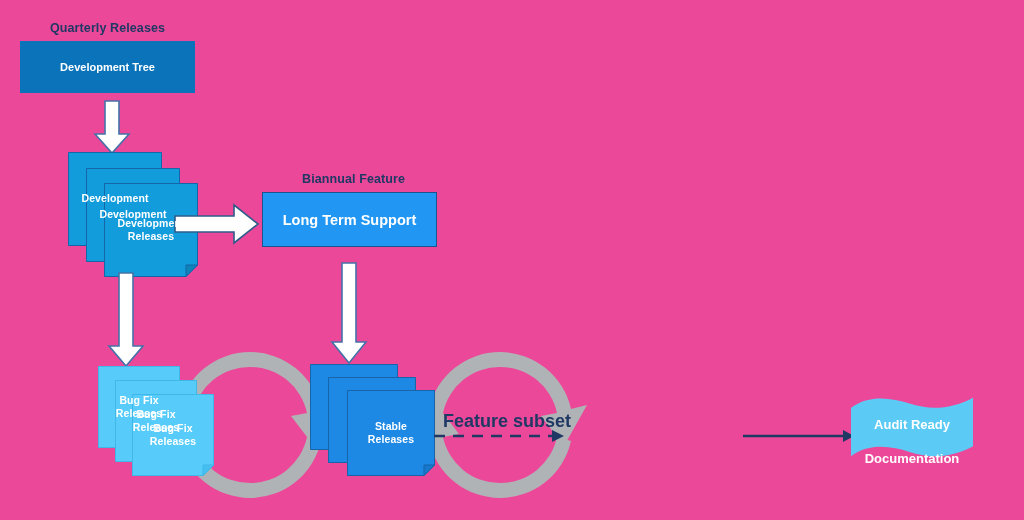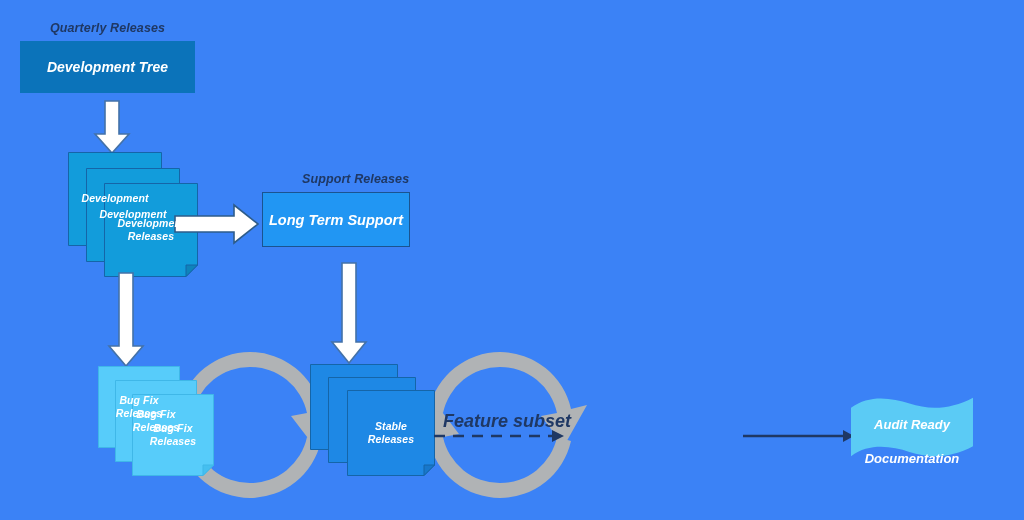--- a/index.html
+++ b/index.html
@@ -10,22 +10,21 @@
   body {
     width: 1024px;
     height: 520px;
     font-family: "Liberation Sans", sans-serif;
     overflow: hidden;
   }
   #canvas {
     position: relative;
     width: 1024px;
     height: 520px;
-    background: #3b82f6;
-    font-style: italic;
+    background: #ec4899;
   }
   .abs { position: absolute; }
 
   
   .caption {
     color: #1F3864;
     font-size: 12.5px;
     font-weight: 700;
     letter-spacing: 0.1px;
     white-space: nowrap;
@@ -36,21 +35,21 @@
     display: flex;
     align-items: center;
     justify-content: center;
     text-align: center;
     color: #ffffff;
     font-weight: 700;
     box-sizing: border-box;
   }
   .box-dev {
     background: #0B73BA;
-    font-size: 14px;
+    font-size: 11px;
   }
   .box-lts {
     background: #2196F3;
     border: 1px solid #1A5490;
     font-size: 14.5px;
   }
   .box-audit {
     background: #1A5490;
     font-size: 14.5px;
   }
@@ -147,21 +146,21 @@
                  L23,115 L46,74 L69,104 L53,107
                  A58,58 0 0 0 110,153 Z"></path>
         <path d="M181,111 A73,73 0 0 1 110,168 L110,153 A58,58 0 0 0 167,107 Z"></path>
         <path d="M39,79 A73,73 0 0 1 110,22 L110,37 A58,58 0 0 0 53,83 Z"></path>
       </g>
     </svg>
   </div>
 
   <div class="caption abs" style="left:50px; top:21px;">Quarterly Releases</div>
 
-  <div class="caption abs" style="left:302px; top:172px;">Support Releases</div>
+  <div class="caption abs" style="left:302px; top:172px;">Biannual Feature</div>
 
   <div class="box box-dev abs" style="left:20px; top:41px; width:175px; height:52px;">Development Tree</div>
 
   <div class="blockarrow" style="left:92px; top:100px;">
     <svg width="40" height="55" viewBox="0 0 40 55">
       <path d="M13,1 L27,1 L27,34 L37,34 L20,53 L3,34 L13,34 Z" fill="#FFFFFF" stroke="#4472A8" stroke-width="1.6" stroke-linejoin="miter"></path>
     </svg>
   </div>
 
   <div class="stack" style="left:68px; top:152px; width:130px; height:125px;">
@@ -193,21 +192,21 @@
       </span>
     </div>
   </div>
 
   <div class="blockarrow" style="left:174px; top:200px;">
     <svg width="86" height="48" viewBox="0 0 86 48">
       <path d="M1,16 L60,16 L60,5 L84,24 L60,43 L60,32 L1,32 Z" fill="#FFFFFF" stroke="#2E5C8A" stroke-width="1.6" stroke-linejoin="miter"></path>
     </svg>
   </div>
 
-  <div class="box box-lts abs" style="left:262px; top:192px; width:148px; height:55px;">Long Term Support</div>
+  <div class="box box-lts abs" style="left:262px; top:192px; width:175px; height:55px;">Long Term Support</div>
 
   <div class="blockarrow" style="left:105px; top:272px;">
     <svg width="42" height="96" viewBox="0 0 42 96">
       <path d="M14,1 L28,1 L28,74 L38,74 L21,94 L4,74 L14,74 Z" fill="#FFFFFF" stroke="#4472A8" stroke-width="1.6" stroke-linejoin="miter"></path>
     </svg>
   </div>
 
   <div class="blockarrow" style="left:328px; top:262px;">
     <svg width="42" height="103" viewBox="0 0 42 103">
       <path d="M14,1 L28,1 L28,80 L38,80 L21,101 L4,80 L14,80 Z" fill="#FFFFFF" stroke="#4472A8" stroke-width="1.6" stroke-linejoin="miter"></path>

